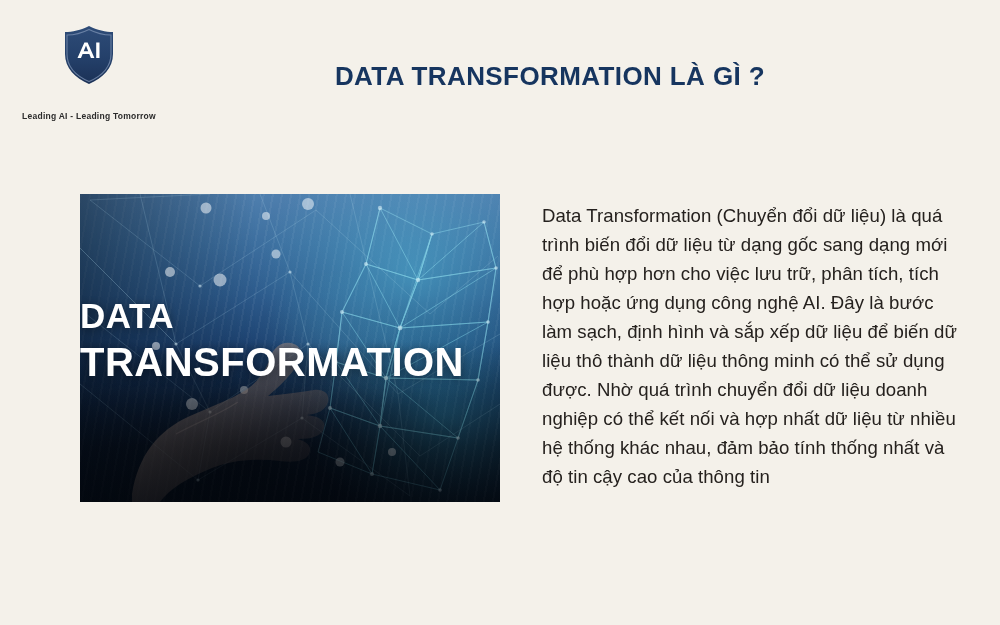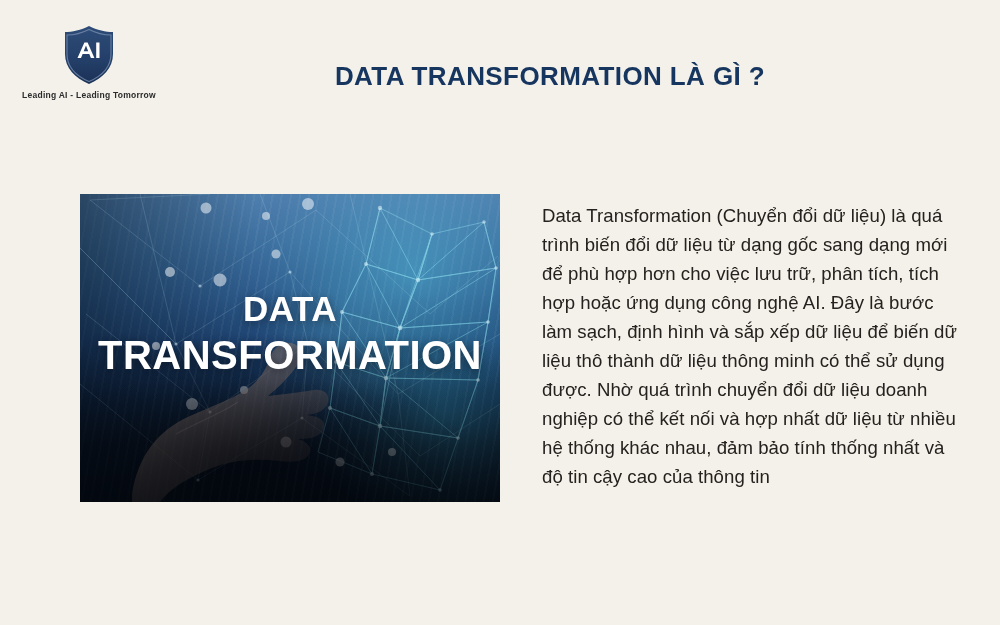--- a/index.html
+++ b/index.html
@@ -38,21 +38,21 @@
     color:#1E3A63;
     line-height:1;
     margin-top:2px;
   }
 
   #brand-tagline {
     font-size:8.5px;
     font-weight:700;
     letter-spacing:0.25px;
     color:#2B2B2B;
-    margin-top:4px;
+    margin-top:25px;
     white-space:nowrap;
   }
 
   
   #page-title {
     position:absolute;
     left:180px; top:62px;
     width:740px;
     text-align:center;
     font-size:26px;
@@ -112,22 +112,22 @@
 
   
   #hero-vignette {
     background:
       linear-gradient(180deg, rgba(0,0,0,0) 48%, rgba(2,6,12,0.42) 78%, rgba(2,6,12,0.70) 100%),
       radial-gradient(ellipse 320px 180px at 40% 88%, rgba(0,0,0,0.45) 0%, rgba(0,0,0,0) 70%);
   }
 
   #hero-caption {
     position:absolute;
-    left:0; right:0; top:97px;
-    text-align:center;
+    left:0; right:0; top:104px;
+    text-align:left;
     color:#FFFFFF;
     font-weight:700;
     letter-spacing:0.5px;
     text-shadow:0 2px 10px rgba(0,0,0,0.45);
     line-height:1.02;
     pointer-events:none;
   }
   #hero-caption-line1 { display:block; font-size:35px; }
   #hero-caption-line2 { display:block; font-size:40px; margin-top:8px; }
 

